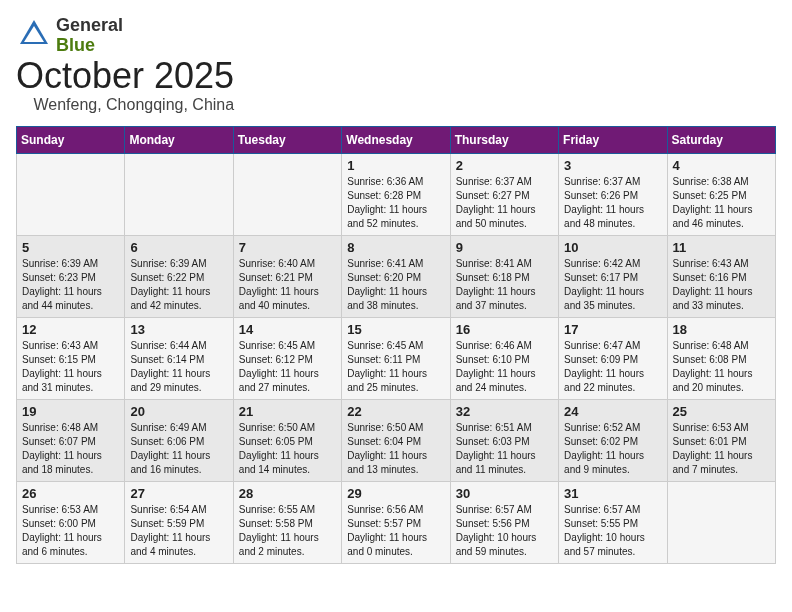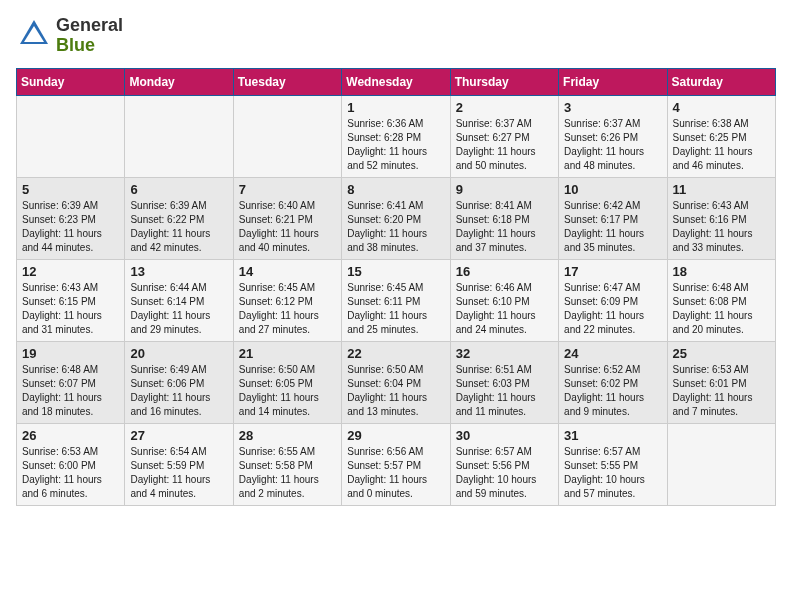--- a/index.html
+++ b/index.html
@@ -38,21 +38,21 @@
     .location {
       font-size: 16px;
       color: #444;
     }
     table {
       width: 100%;
       border-collapse: collapse;
       table-layout: fixed;
     }
     thead tr th {
-      background-color: #be185d;
+      background-color: #701a75;
       color: #fff;
       font-size: 12px;
       font-weight: bold;
       padding: 6px 4px;
       text-align: left;
       border: 1px solid #1a5a9a;
     }
     tbody tr td {
       border: 1px solid #ccc;
       vertical-align: top;
@@ -89,20 +89,24 @@
         <polygon points="18,10 28,26 8,26" fill="#fff"></polygon>
       </svg>
     </div>
     <div style="margin-left:4px;">
       <div class="logo-text">
         <span class="logo-general">General</span><br>
         <span class="logo-blue">Blue</span>
       </div>
     </div>
   </div>
+  <div class="title-block">
+    <div class="month-title">October 2025</div>
+    <div class="location">Wenfeng, Chongqing, China</div>
+  </div>
 </div>
 
 <table>
   <thead>
     <tr>
     <th>Sunday</th>
         <th>Monday</th>
         <th>Tuesday</th>
         <th>Wednesday</th>
         <th>Thursday</th>

